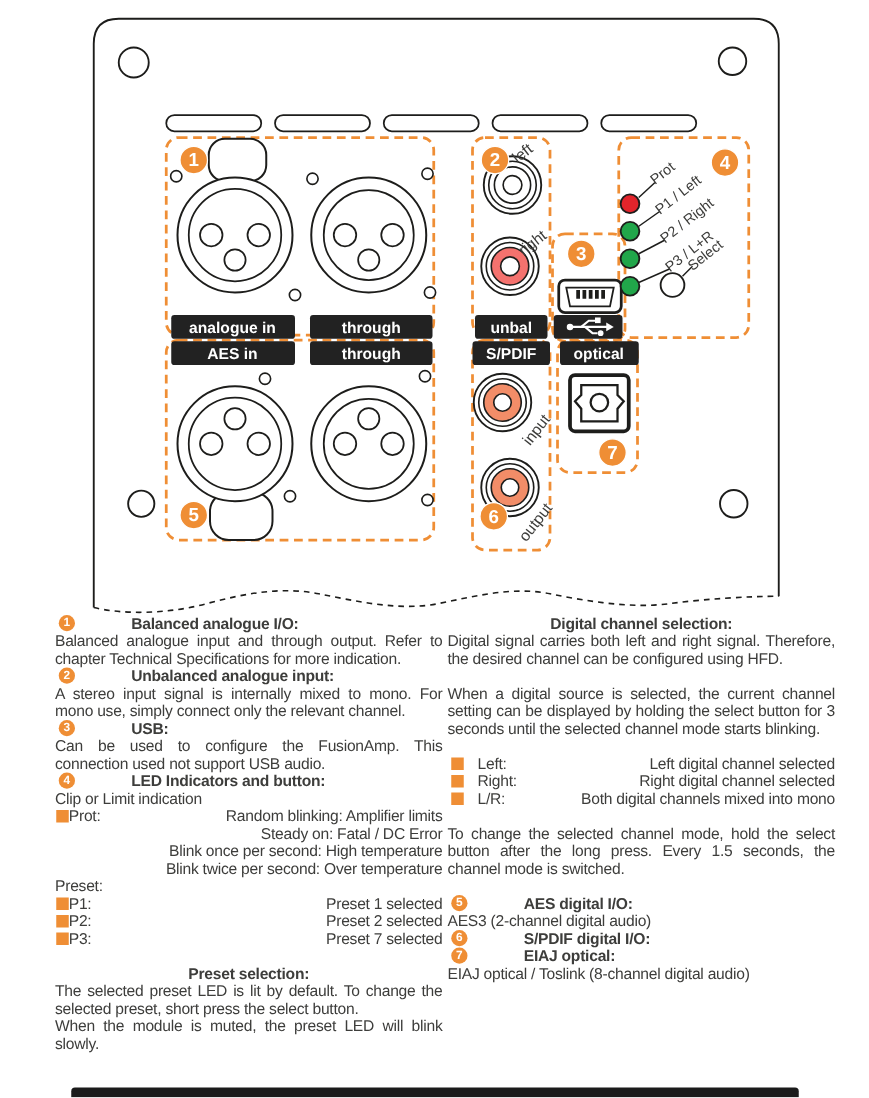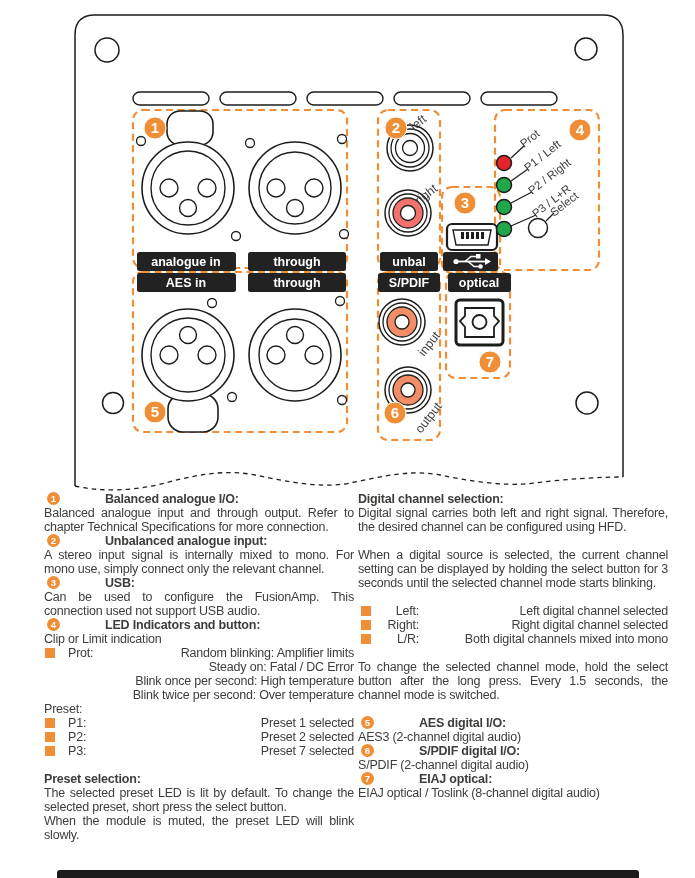--- a/index.html
+++ b/index.html
@@ -11,29 +11,29 @@
   .jack{fill:#3d3d3b;font-size:12.5px;}
   .ledlab{fill:#3d3d3b;font-size:11.5px;}
   .callout-num{fill:#fff;font-size:15px;font-weight:700;text-anchor:middle;}
   .gbox{fill:none;stroke:#EF8E35;stroke-width:2.2;stroke-dasharray:7 4.5;}
   .ln{stroke:#1d1d1b;fill:#fff;}
   .col{position:absolute;top:492px;width:310px;font-size:12.5px;line-height:14px;letter-spacing:-0.2px;}
   #col-left{left:44px;}
   #col-right{left:358px;}
   .jpara{text-align:justify;margin:0;}
   .sec-head{position:relative;padding-left:61px;font-weight:700;margin:0;}
-  .sec-head.noind{padding-left:0;}
+  .sec-head.noind{padding-left:0;text-align:center;}
   .numchip{position:absolute;left:3px;top:0px;width:13px;height:13px;border-radius:50%;
            background:#EF8E35;color:#fff;font-size:9.5px;font-weight:700;text-align:center;
            line-height:13px;letter-spacing:0;}
   .dlrow{display:flex;margin:0;text-align:left;}
   .sq{flex:0 0 10px;width:10px;height:10px;background:#EF8E35;margin:2px 0 0 1px;}
   .dlrow.rcol .sq{margin-left:3px;}
-  .term{flex:0 0 37px;margin-left:13px;}
-  .dlrow.rcol .term{margin-left:11px;text-align:right;}
+  .term{flex:0 0 37px;}
+  .dlrow.rcol .term{margin-left:11px;}
   .desc{flex:1;text-align:right;}
   .gap{margin-top:14px;}
   #bottom-bar{position:absolute;left:57px;top:870px;width:582px;height:8px;background:#1b1b1b;border-radius:3px 3px 0 0;}
 </style>
 </head>
 <body>
 
 <div id="page">
 
   <svg id="panel-svg" width="695" height="495" viewBox="0 0 695 495">
@@ -223,21 +223,21 @@
       <circle cx="490" cy="362" r="11" fill="#EF8E35" stroke="#fff" stroke-width="1"></circle>
       <text class="callout-num" x="490" y="367">7</text>
     </g>
   </svg>
 
   <div class="col" id="col-left">
     <p class="sec-head">
       <span class="numchip">1</span>
       <span>Balanced analogue I/O:</span>
     </p>
-    <p class="jpara">Balanced analogue input and through output. Refer to chapter Technical Specifications for more connection.</p>
+    <p class="jpara">Balanced analogue input and through output. Refer to chapter Technical Specifications for more indication.</p>
 
     <p class="sec-head">
       <span class="numchip">2</span>
       <span>Unbalanced analogue input:</span>
     </p>
     <p class="jpara">A stereo input signal is internally mixed to mono. For mono use, simply connect only the relevant channel.</p>
 
     <p class="sec-head">
       <span class="numchip">3</span>
       <span>USB:</span>
@@ -312,21 +312,20 @@
     <div class="gap">
       <p class="sec-head">
         <span class="numchip">5</span>
         <span>AES digital I/O:</span>
       </p>
       <p style="margin:0">AES3 (2-channel digital audio)</p>
       <p class="sec-head">
         <span class="numchip">6</span>
         <span>S/PDIF digital I/O:</span>
       </p>
-      <p style="margin:0">S/PDIF (2-channel digital audio)</p>
       <p class="sec-head">
         <span class="numchip">7</span>
         <span>EIAJ optical:</span>
       </p>
       <p style="margin:0">EIAJ optical / Toslink (8-channel digital audio)</p>
     </div>
   </div>
 
   <div id="bottom-bar"></div>
 </div>

